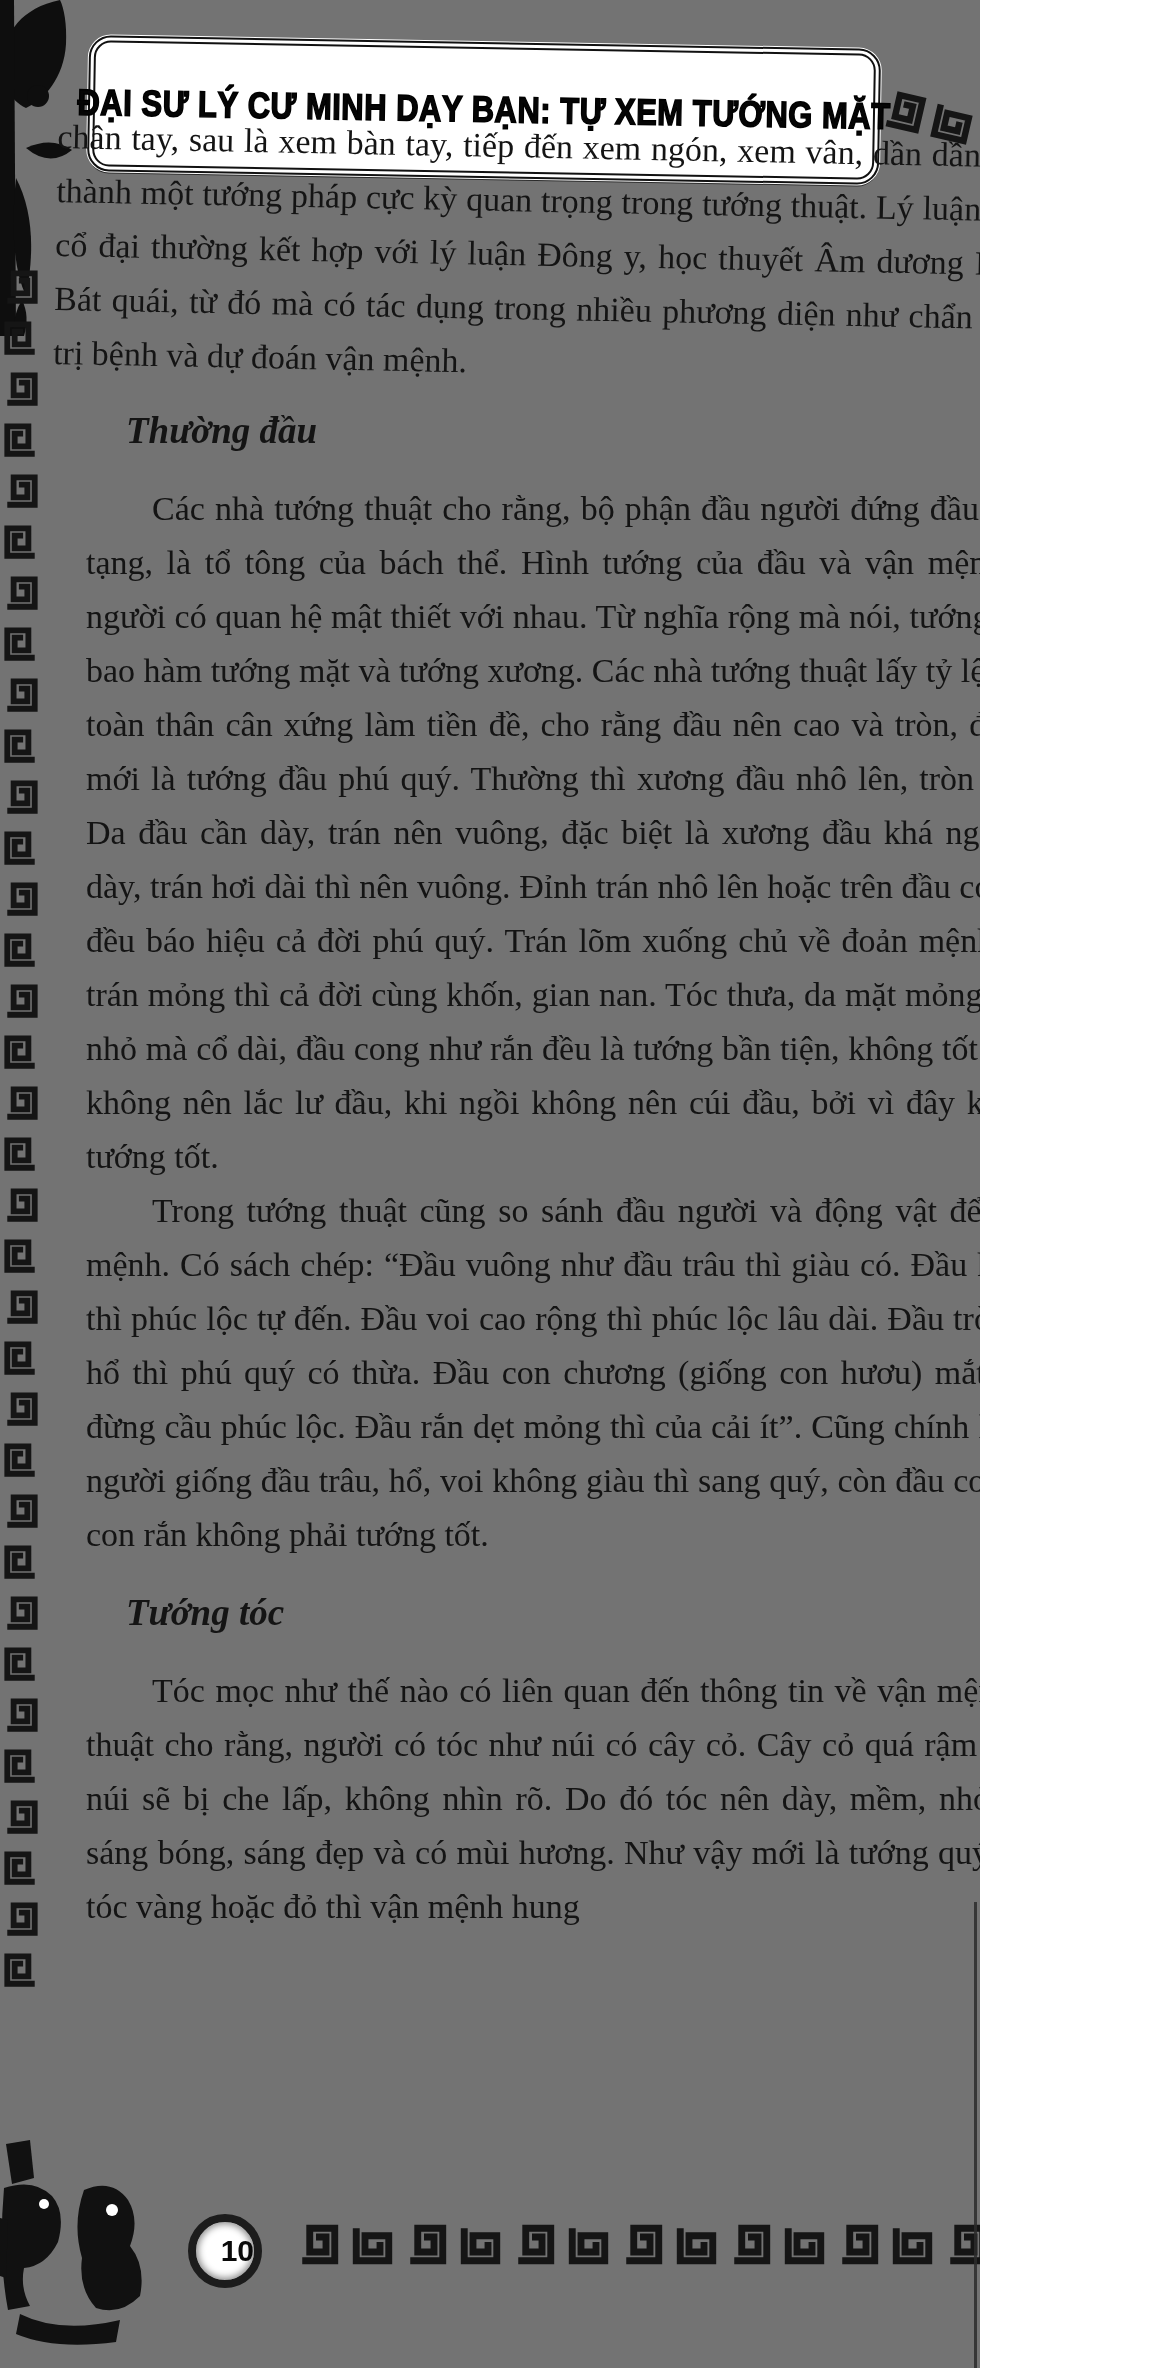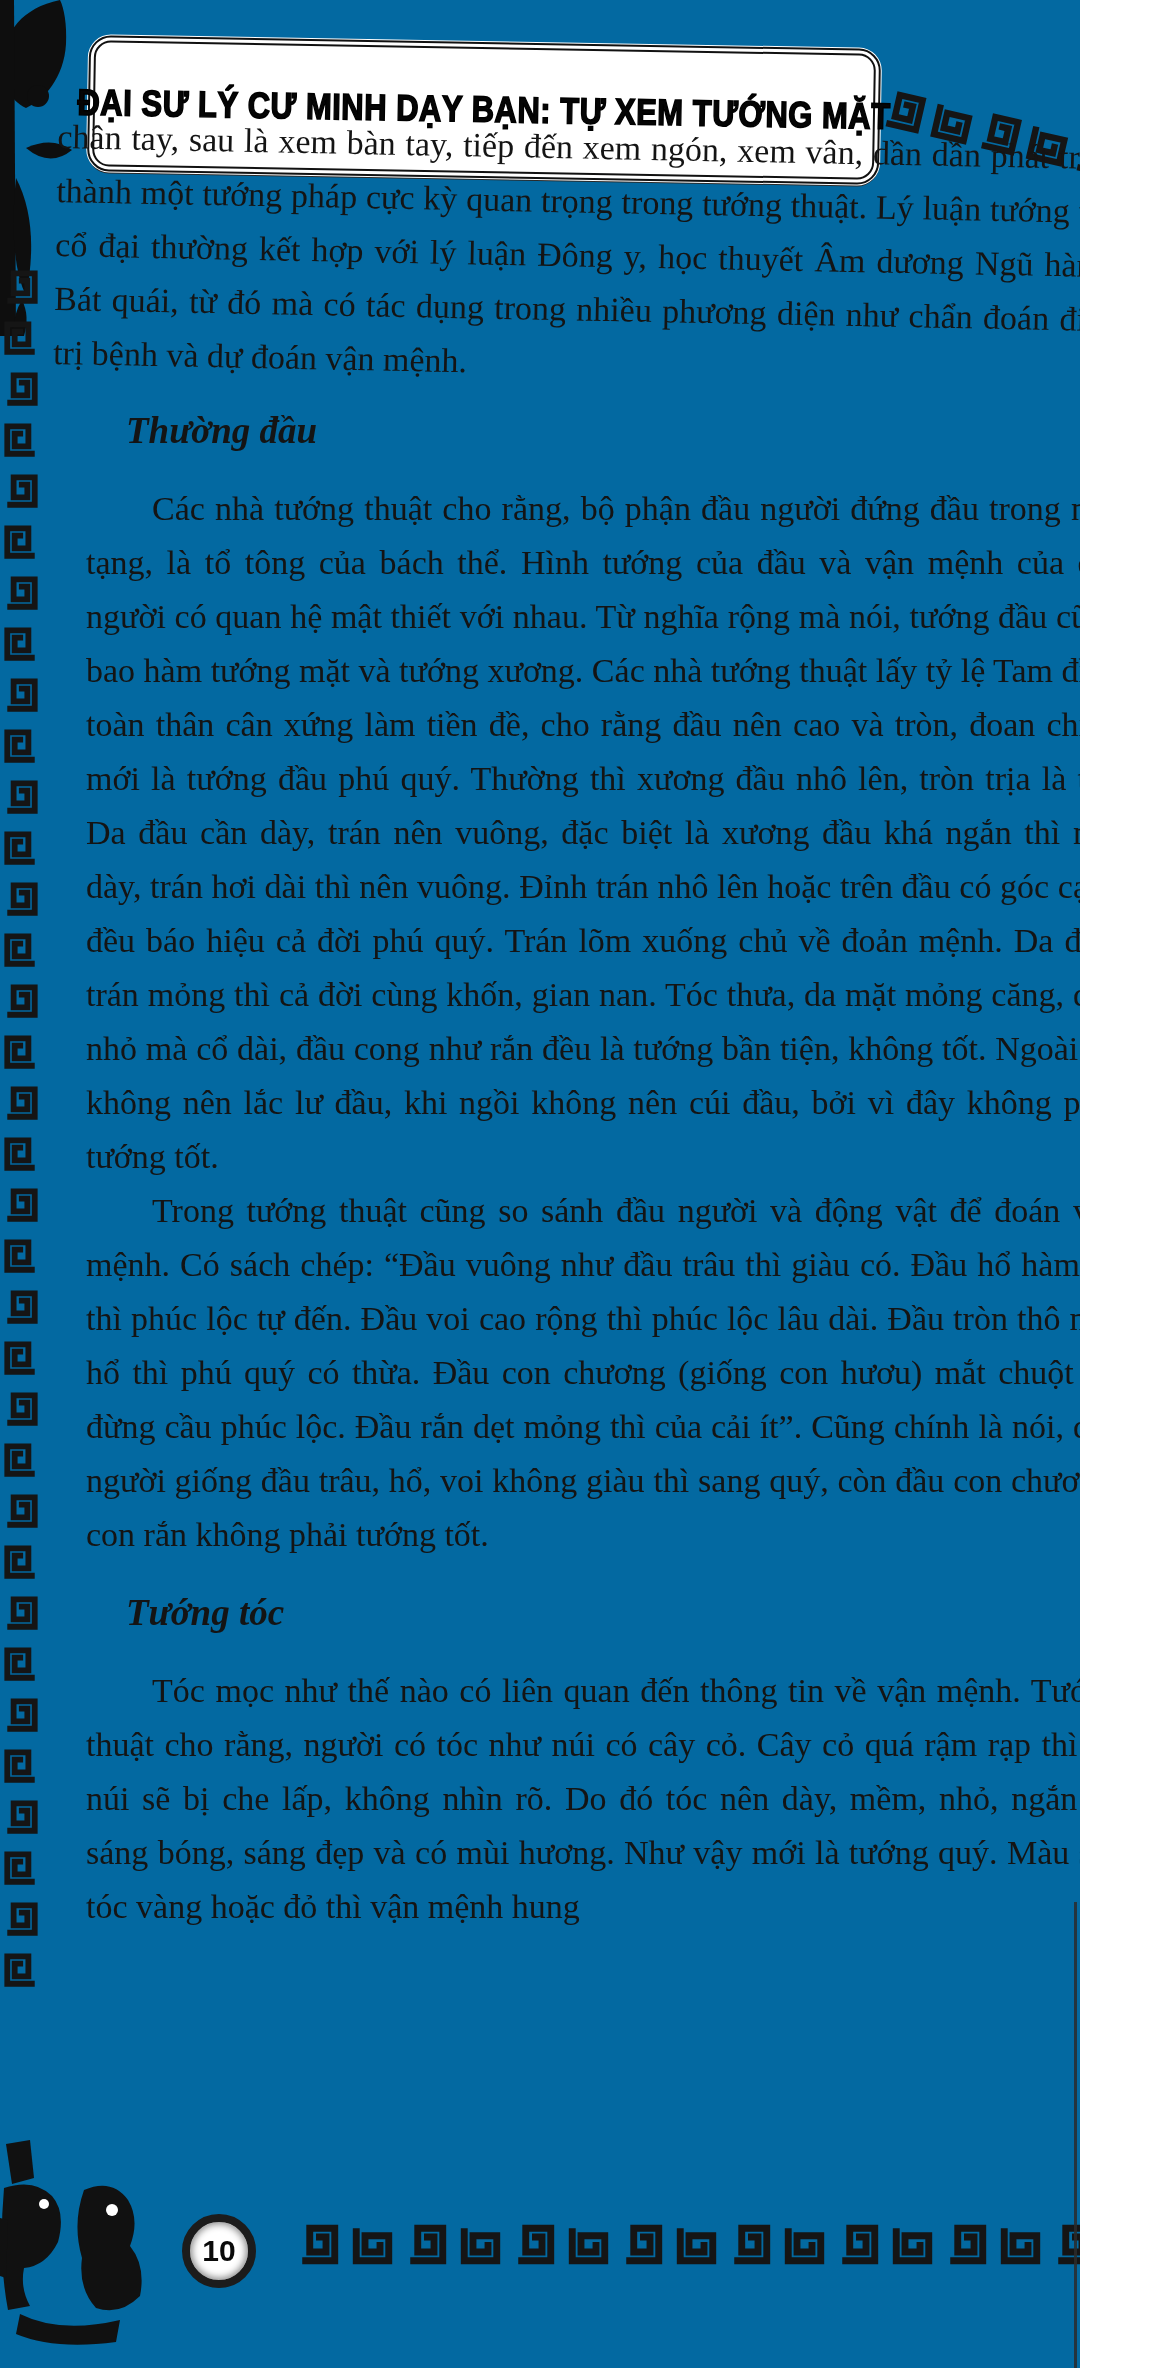--- a/index.html
+++ b/index.html
@@ -1,16 +1,16 @@
 <!DOCTYPE html>
 <html><head>
 <meta charset="utf-8">
 <style>
   html,body{margin:0;padding:0;background:#ffffff;}
-  .page{position:relative;width:1080px;height:2368px;background:#0369a1;overflow:hidden;
+  .page{position:relative;width:980px;height:2368px;background:#737373;overflow:hidden;
         font-family:"Liberation Serif","DejaVu Serif",serif;color:#141414;}
 
   
   .banner{position:absolute;left:88px;top:42px;width:778px;height:122px;
           border:7px double #111;border-radius:22px;background:#fff;
           display:flex;align-items:center;justify-content:center;
           transform:rotate(1deg);box-shadow:0 0 0 1px #fff,0 2px 0 0 #2a2a2a;}
   .banner-text{font-family:"Liberation Sans","DejaVu Sans",sans-serif;font-weight:700;
           font-size:31px;letter-spacing:.5px;color:#050505;-webkit-text-stroke:1.3px #000;
           white-space:nowrap;transform:scaleY(1.18);}
@@ -27,23 +27,23 @@
   .chain-bottom{position:absolute;left:296px;top:2222px;display:flex;gap:9px;}
   .chain-bottom .m-tile{width:45px;height:45px;}
   .chain-bottom .m-tile:nth-child(even){transform:rotate(90deg);}
 
   
   .face-illo{position:absolute;left:0;top:0;width:96px;height:336px;}
   .figures-illo{position:absolute;left:0;top:2138px;width:178px;height:210px;}
   .edge-line{position:absolute;right:3px;top:1902px;width:3px;height:466px;background:#2b2b2b;opacity:.85;}
 
   
-  .page-badge{position:absolute;left:182px;top:2214px;width:74px;height:74px;border-radius:50%;
+  .page-badge{position:absolute;left:188px;top:2214px;width:74px;height:74px;border-radius:50%;
           border:8px solid #1c1c1c;background:#fff;box-shadow:inset 0 0 7px 2px #8a8a8a;
-          display:flex;align-items:center;justify-content:center;box-sizing:border-box;}
+          display:flex;align-items:center;justify-content:flex-end;box-sizing:border-box;}
   .page-badge span{font-family:"Liberation Sans","DejaVu Sans",sans-serif;
           font-weight:700;font-size:30px;color:#0a0a0a;}
 
   
   .content{position:absolute;left:58px;top:110px;width:1064px;}
   .content p{margin:0;font-size:34px;line-height:54px;text-align:justify;}
   .content p.indent{text-indent:66px;margin-left:28px;}
   .content p.tilted{transform:rotate(1.15deg);transform-origin:0 0;}
   .content h2{margin:26px 0 26px 68px;font-size:37px;line-height:50px;
               font-weight:700;font-style:italic;}

